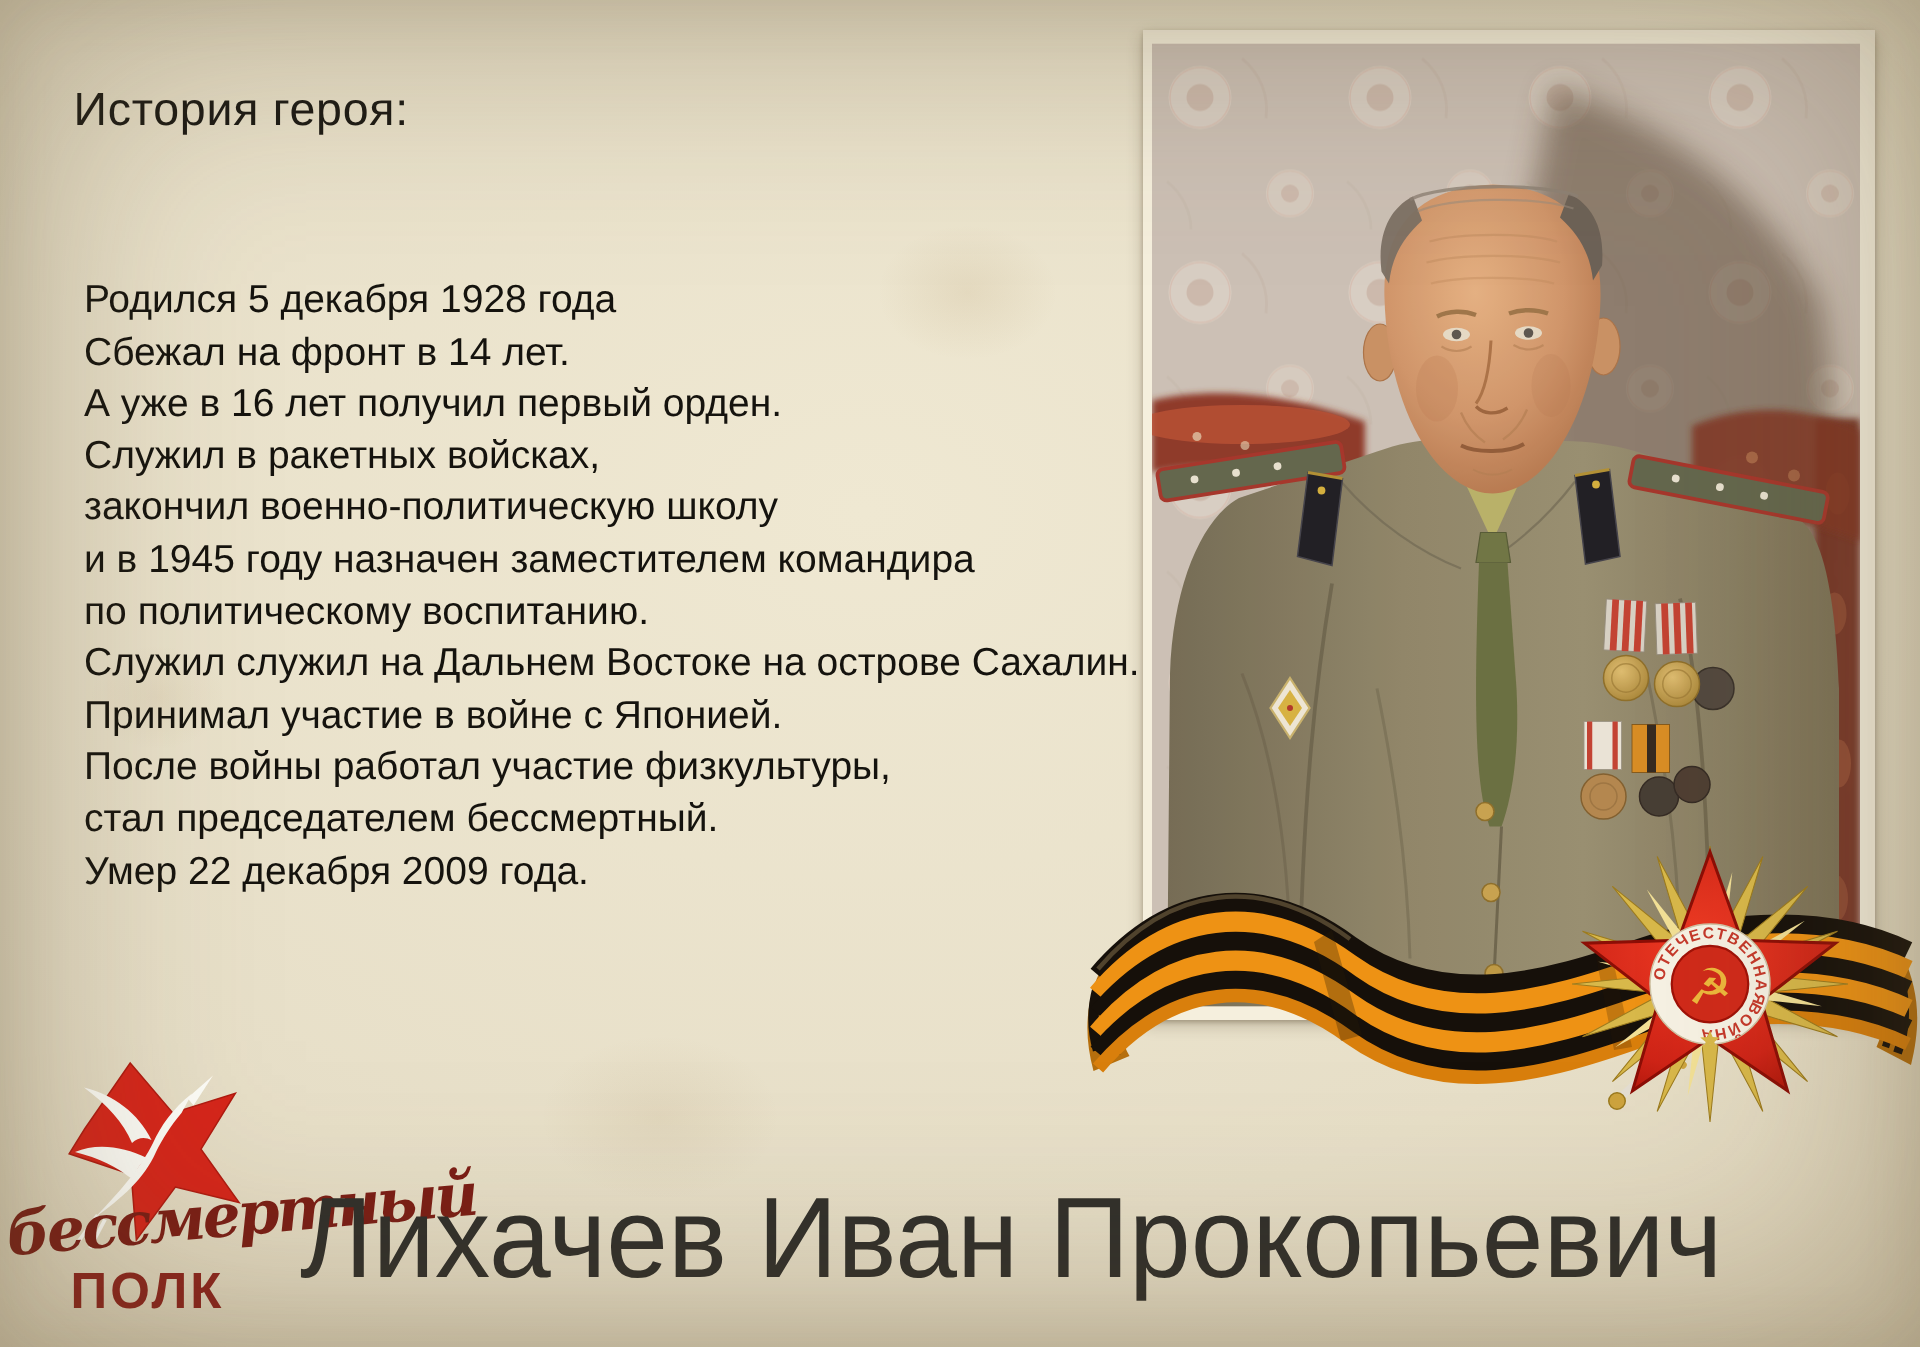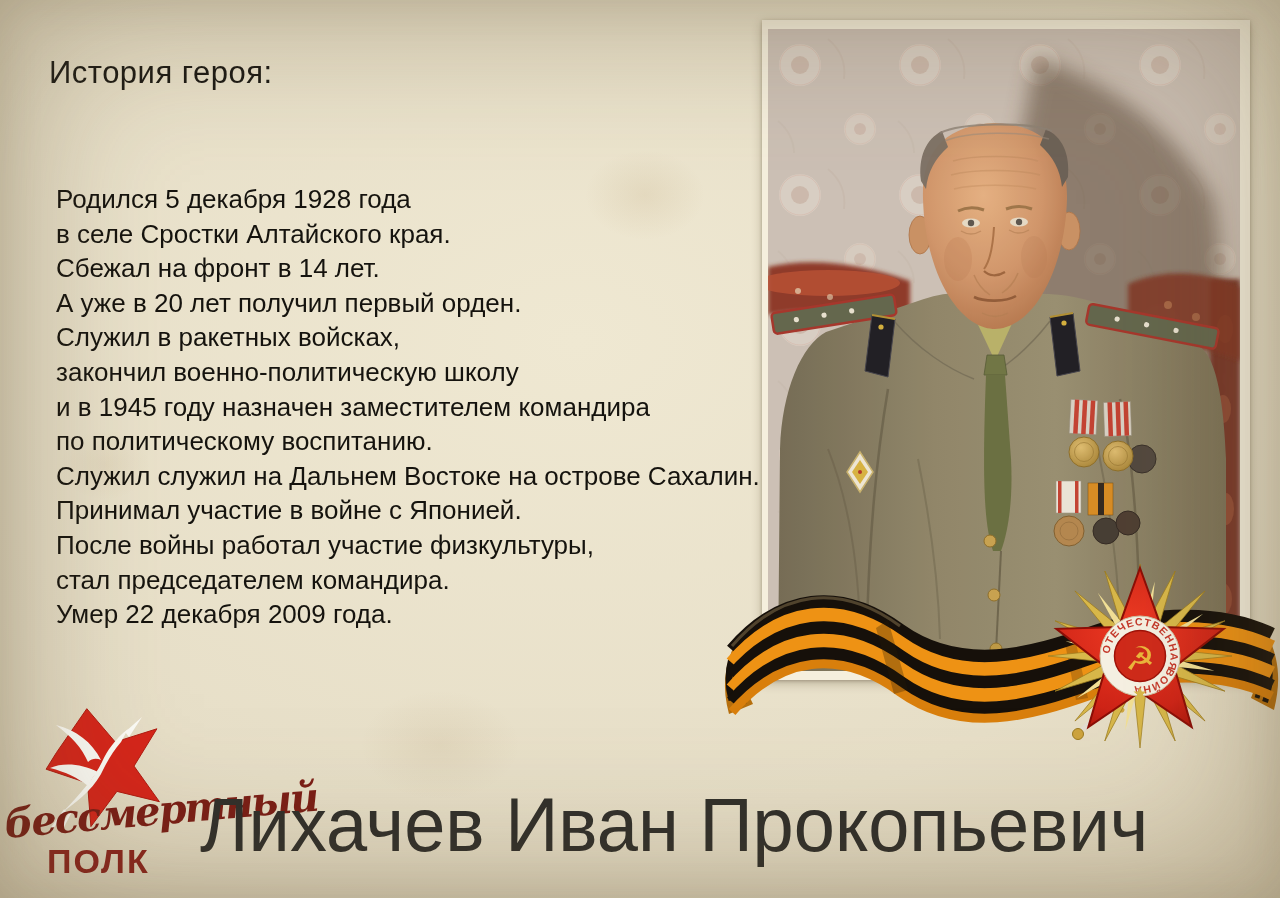--- a/index.html
+++ b/index.html
@@ -47,31 +47,30 @@
 
 <div class="slide">
   <div class="stain s1"></div>
   <div class="stain s2"></div>
   <div class="stain s3"></div>
 
   <h1 class="page-title">История героя:</h1>
 
   <div class="bio">
     <div class="bio-line">Родился 5 декабря 1928 года</div>
-    <div class="bio-line">в селе Сростки Алтайского края.</div>
     <div class="bio-line">Сбежал на фронт в 14 лет.</div>
-    <div class="bio-line">А уже в 20 лет получил первый орден.</div>
+    <div class="bio-line">А уже в 16 лет получил первый орден.</div>
     <div class="bio-line">Служил в ракетных войсках,</div>
     <div class="bio-line">закончил военно-политическую школу</div>
     <div class="bio-line">и в 1945 году назначен заместителем командира</div>
     <div class="bio-line">по политическому воспитанию.</div>
     <div class="bio-line">Служил служил на Дальнем Востоке на острове Сахалин.</div>
     <div class="bio-line">Принимал участие в войне с Японией.</div>
     <div class="bio-line">После войны работал участие физкультуры,</div>
-    <div class="bio-line">стал председателем командира.</div>
+    <div class="bio-line">стал председателем бессмертный.</div>
     <div class="bio-line">Умер 22 декабря 2009 года.</div>
   </div>
 
   <div class="photo-frame">
     <svg width="472" height="642" viewBox="0 0 472 642" xmlns="http://www.w3.org/2000/svg">
       <defs>
         <pattern id="wp" width="120" height="130" patternUnits="userSpaceOnUse">
           <rect width="120" height="130" fill="#ccc1b7"></rect>
           <circle cx="32" cy="36" r="21" fill="#d9d0c6"></circle>
           <circle cx="32" cy="36" r="20" fill="none" stroke="#d4a99b" stroke-opacity=".38"></circle>

